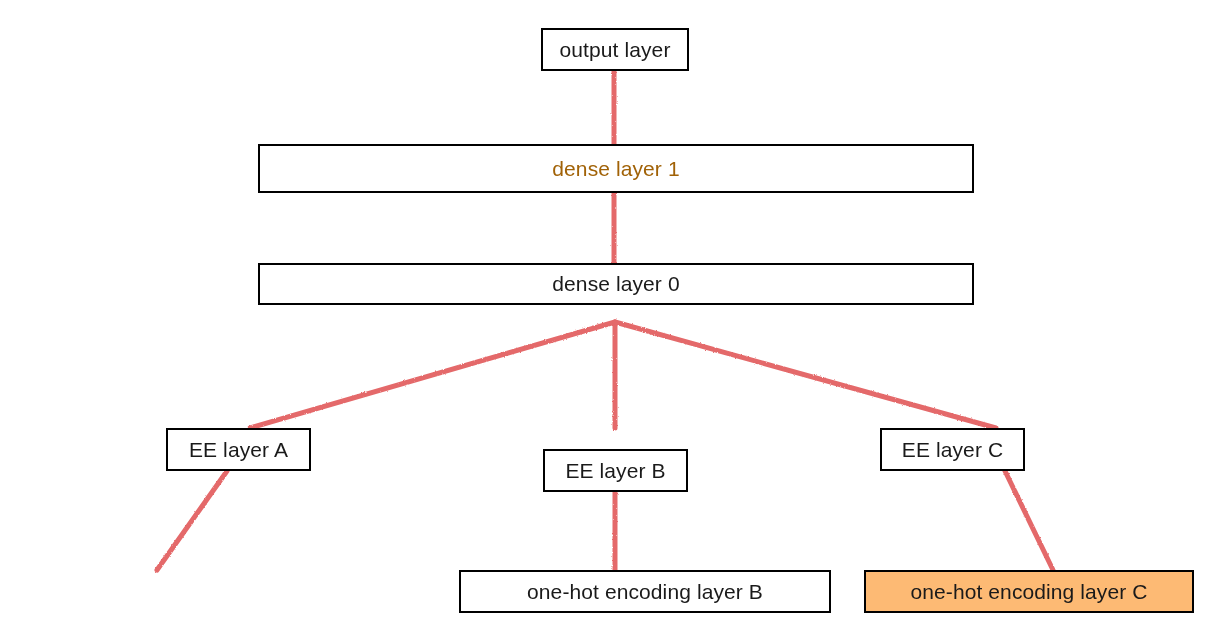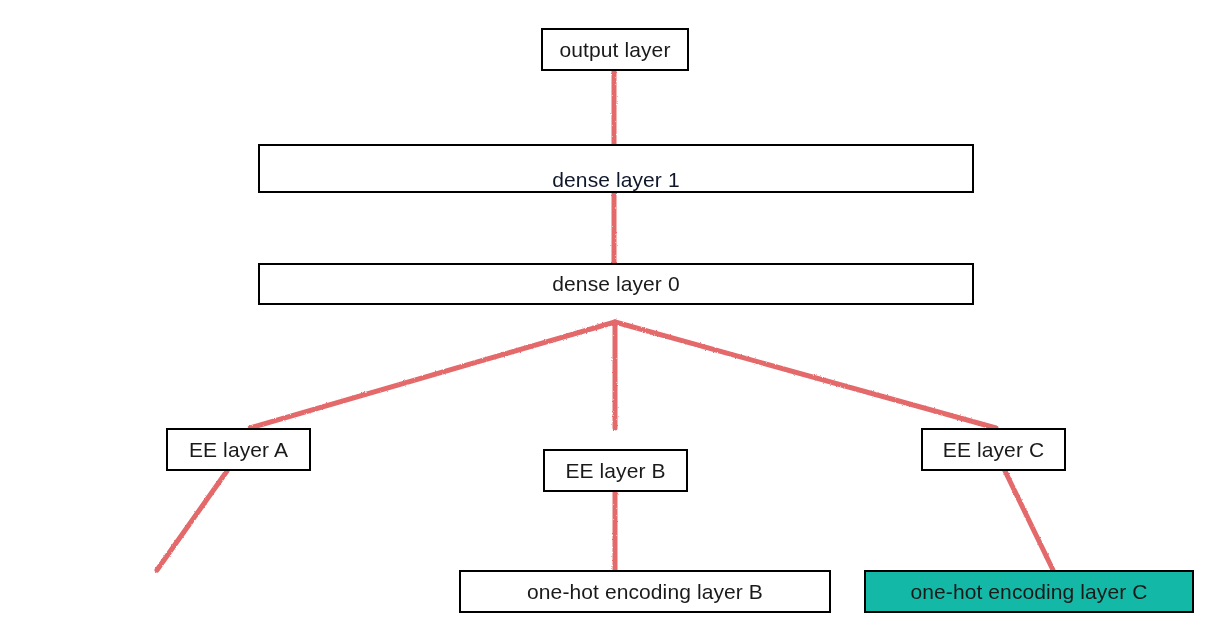--- a/index.html
+++ b/index.html
@@ -68,35 +68,35 @@
         <line x1="615" y1="322" x2="996" y2="428" stroke="#e4696a" stroke-width="5" stroke-linecap="round"></line>
         <line x1="227" y1="471" x2="157" y2="570" stroke="#e4696a" stroke-width="5" stroke-linecap="round"></line>
         <line x1="615" y1="471" x2="615" y2="570" stroke="#e4696a" stroke-width="5" stroke-linecap="round"></line>
         <line x1="1005" y1="471" x2="1053" y2="570" stroke="#e4696a" stroke-width="5" stroke-linecap="round"></line>
       </g>
   </svg>
 
   <div class="node-box" style="left: 541px; top: 28px; width: 148px; height: 43px; border-color: rgb(0, 0, 0); background: rgb(255, 255, 255); color: rgb(26, 26, 26);">
     <span class="node-label">output layer</span>
   </div>
-  <div class="node-box" style="left: 258px; top: 144px; width: 716px; height: 49px; border-color: rgb(0, 0, 0); background: rgb(255, 255, 255); color: #0f172a; align-items: flex-end;">
+  <div class="node-box" style="left: 258px; top: 144px; width: 716px; height: 49px; border-color: rgb(0, 0, 0); background: rgb(255, 255, 255); color: #a16207;">
     <span class="node-label">dense layer 1</span>
   </div>
   <div class="node-box" style="left: 258px; top: 263px; width: 716px; height: 42px; border-color: rgb(0, 0, 0); background: rgb(255, 255, 255); color: rgb(26, 26, 26);">
     <span class="node-label">dense layer 0</span>
   </div>
   <div class="node-box" style="left: 166px; top: 428px; width: 145px; height: 43px; border-color: rgb(0, 0, 0); background: rgb(255, 255, 255); color: rgb(26, 26, 26);">
     <span class="node-label">EE layer A</span>
   </div>
   <div class="node-box" style="left: 543px; top: 428px; width: 145px; height: 43px; border-color: rgb(0, 0, 0); background: rgb(255, 255, 255); color: rgb(26, 26, 26); margin-top: 21px;">
     <span class="node-label">EE layer B</span>
   </div>
-  <div class="node-box" style="left: 921px; top: 428px; width: 145px; height: 43px; border-color: rgb(0, 0, 0); background: rgb(255, 255, 255); color: rgb(26, 26, 26);">
+  <div class="node-box" style="left: 880px; top: 428px; width: 145px; height: 43px; border-color: rgb(0, 0, 0); background: rgb(255, 255, 255); color: rgb(26, 26, 26);">
     <span class="node-label">EE layer C</span>
   </div>
   <div class="node-box" style="left: 459px; top: 570px; width: 372px; height: 43px; border-color: rgb(0, 0, 0); background: rgb(255, 255, 255); color: rgb(26, 26, 26);">
     <span class="node-label">one-hot encoding layer B</span>
   </div>
-  <div class="node-box" style="left: 864px; top: 570px; width: 330px; height: 43px; border-color: rgb(0, 0, 0); background: #14b8a6; color: rgb(26, 26, 26);">
+  <div class="node-box" style="left: 864px; top: 570px; width: 330px; height: 43px; border-color: rgb(0, 0, 0); background: #fdba74; color: rgb(26, 26, 26);">
     <span class="node-label">one-hot encoding layer C</span>
   </div>
 
 </div>
 
 </body></html>

